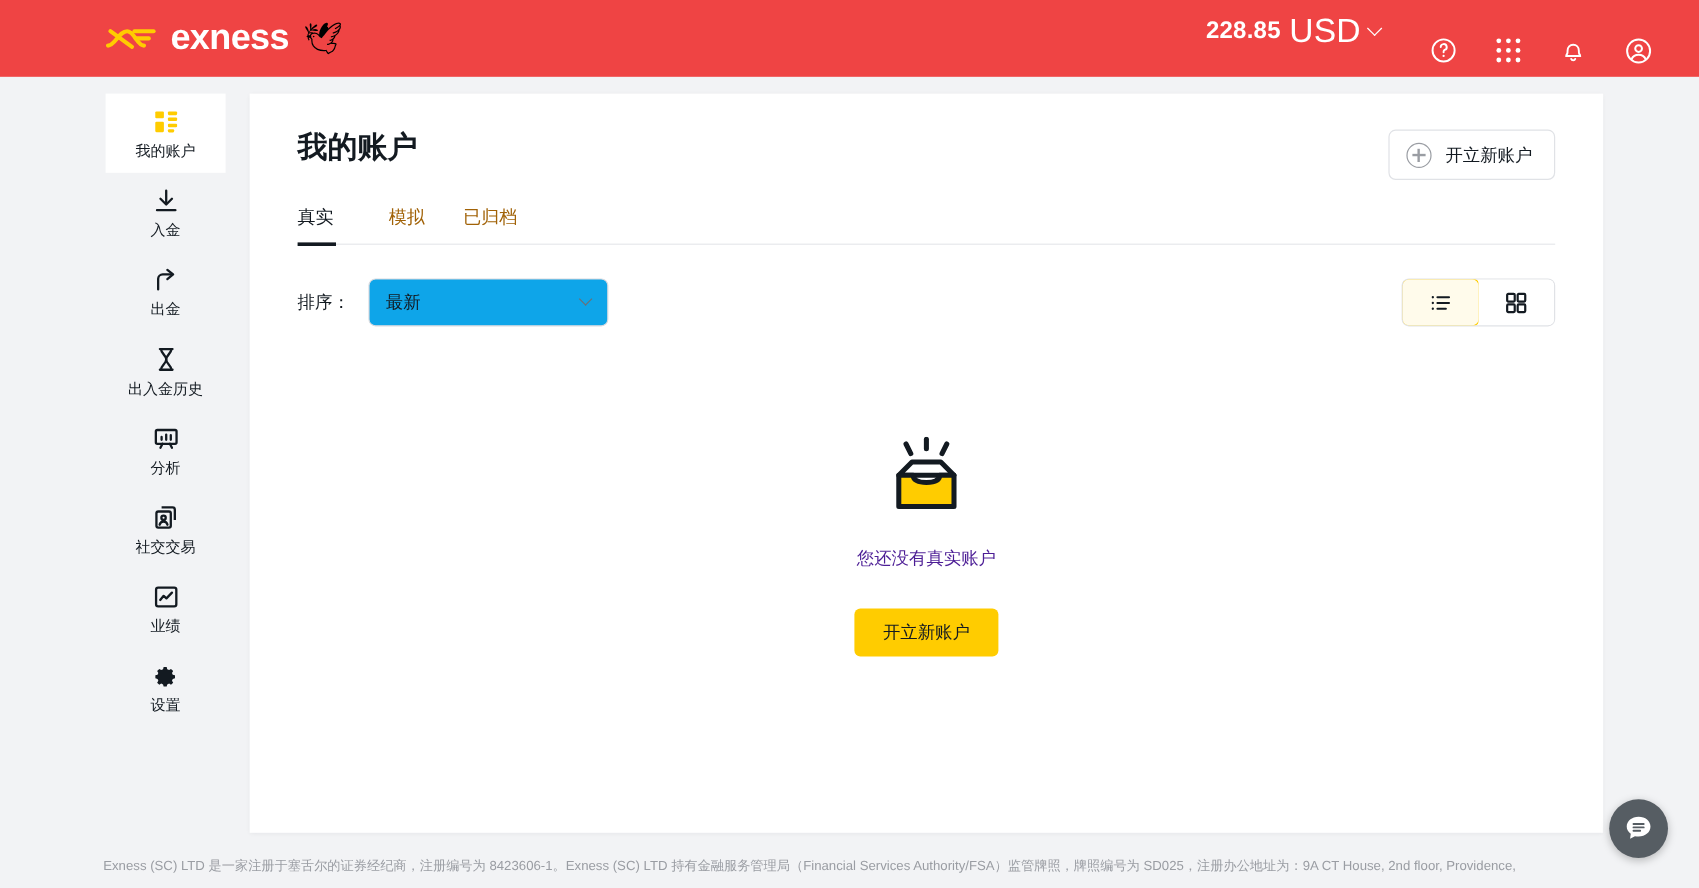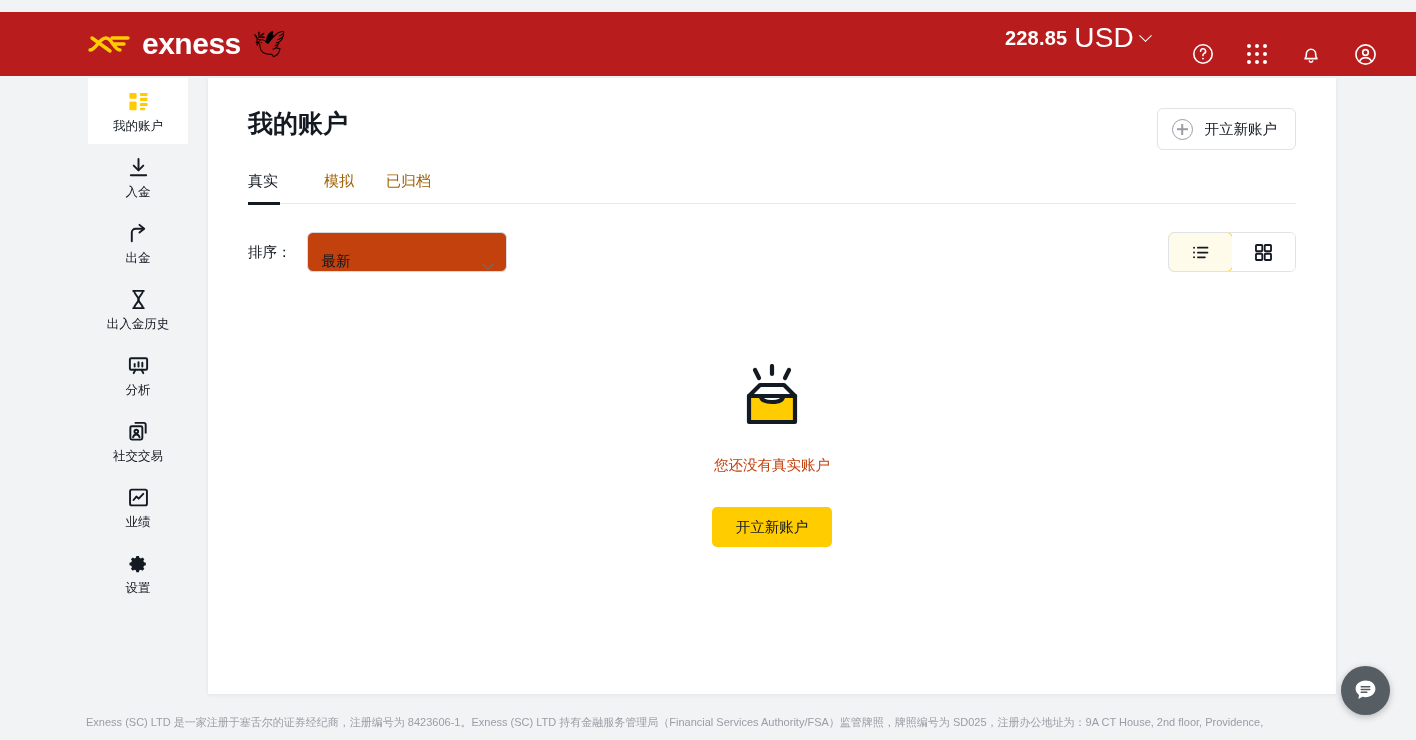--- a/index.html
+++ b/index.html
@@ -7,23 +7,23 @@
     margin: 0; padding: 0;
     width: 1416px; height: 740px;
     overflow: hidden;
     background: #f2f3f5;
     font-family: "Liberation Sans", "DejaVu Sans", sans-serif;
     -webkit-font-smoothing: antialiased;
   }
 
   
   .topbar {
-    position: absolute; top: 12px; left: 0;
+    position: absolute; top: 0; left: 0;
     width: 1416px; height: 64px;
-    background: #b91c1c;
+    background: #ef4444;
     display: flex; align-items: center;
   }
   .logo-wrap {
     display: flex; align-items: center;
     margin-left: 86px; gap: 10px;
   }
   .logo-mark { display: block; }
   .logo-text {
     color: #ffffff;
     font-size: 30px;
@@ -135,22 +135,22 @@
   }
 
   .toolbar {
     margin: 28px 40px 0 40px;
     display: flex; align-items: center;
   }
   .sort-label { font-size: 14.5px; color: #131a21; margin-right: 15px; }
   .select {
     width: 200px; height: 40px;
     border: 1px solid #d7dadf; border-radius: 6px;
-    display: flex; align-items: flex-end;
-    padding: 0 14px; cursor: pointer; background: #c2410c;
+    display: flex; align-items: center;
+    padding: 0 14px; cursor: pointer; background: #0ea5e9;
   }
   .select .val { font-size: 14.5px; color: #131a21; }
   .select .schev {
     margin-left: auto;
     width: 8px; height: 8px;
     border-right: 1.5px solid #6c7077;
     border-bottom: 1.5px solid #6c7077;
     transform: rotate(45deg) translate(-2px,-2px);
   }
   .view-toggle {
@@ -171,21 +171,21 @@
     width: 65px; height: 40px;
   }
 
   .empty {
     margin-top: 92px;
     display: flex; flex-direction: column;
     align-items: center;
   }
   .empty-text {
     margin-top: 22px;
-    font-size: 14.5px; color: #c2410c;
+    font-size: 14.5px; color: #4c1d95;
   }
   .cta {
     margin-top: 32px;
     background: #ffcc00; color: #131a21;
     border: none; border-radius: 5px;
     height: 40px; padding: 0 24px;
     font-size: 14.5px; cursor: pointer;
     font-family: inherit;
   }
 

